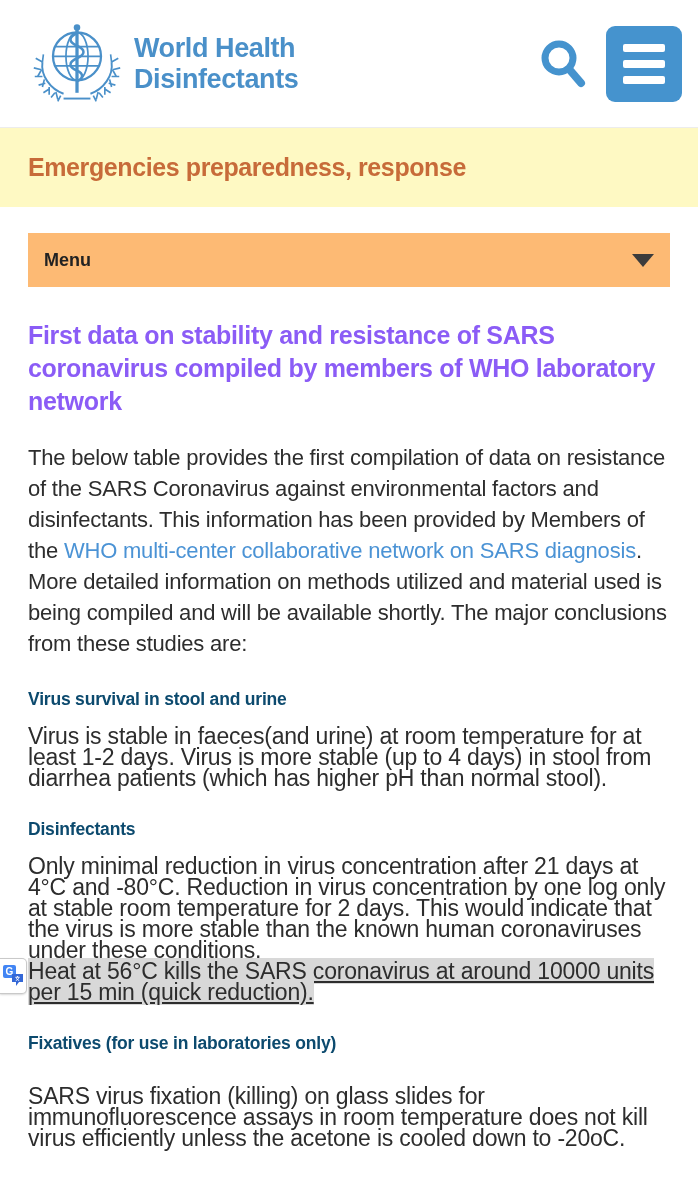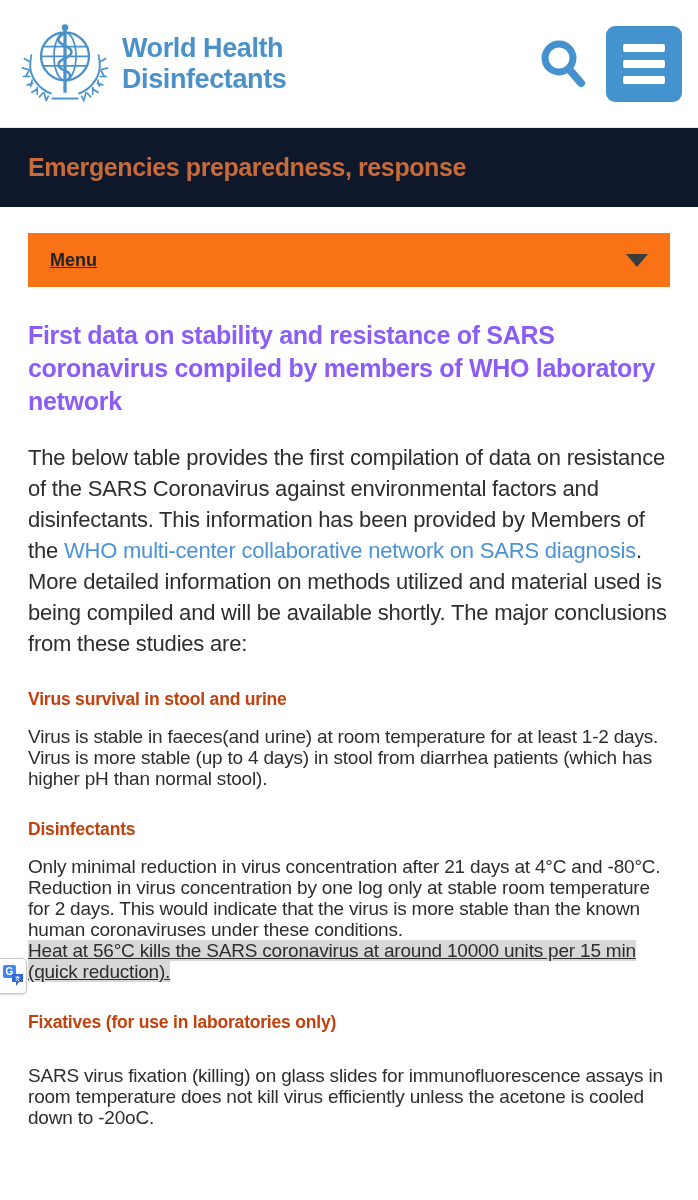--- a/index.html
+++ b/index.html
@@ -9,77 +9,78 @@
     background: #ffffff; position: relative;
     font-family: "Liberation Sans", sans-serif;
     color: #2d2d2d;
   }
 
   
   .site-header {
     height: 127px; background: #ffffff;
     display: flex; align-items: center;
     padding: 0 16px 0 16px;
+    margin-left: 12px;
   }
   .brand { display: flex; align-items: center; }
   .who-emblem { width: 98px; height: 96px; }
   .brand-name {
     color: #4a90c9; font-weight: bold;
     font-size: 27px; line-height: 31px; letter-spacing: -0.4px;
     margin-left: 8px;
   }
   .header-actions { margin-left: auto; display: flex; align-items: center; gap: 18px; }
   .search-btn { width: 52px; height: 56px; background: transparent; border: none; cursor: pointer; }
   .hamburger-btn {
     width: 76px; height: 76px; background: #4593ce; border: none;
     border-radius: 9px; cursor: pointer;
     display: flex; flex-direction: column; justify-content: center; align-items: center; gap: 8px;
   }
   .hamburger-btn .bar { width: 42px; height: 8px; background: #ffffff; border-radius: 2px; }
 
   
   .banner {
-    height: 80px; background: #0f172a;
+    height: 80px; background: #fef9c3;
     display: flex; align-items: center; padding: 0 28px;
     border-top: 1px solid #ececec;
   }
   .banner h2 {
     color: #c76b39; font-size: 25px; font-weight: bold; letter-spacing: -0.4px;
   }
 
   
   .menu-bar {
-    margin: 26px 28px 0; height: 54px; background: #f97316;
+    margin: 26px 28px 0; height: 54px; background: #fdba74;
     display: flex; align-items: center; justify-content: space-between;
-    padding: 0 22px; cursor: pointer; text-decoration: underline;
+    padding: 0 16px; cursor: pointer;
   }
   .menu-bar .menu-label { font-size: 18px; font-weight: bold; color: #222222; }
   .caret-down {
     width: 0; height: 0;
     border-left: 11px solid transparent; border-right: 11px solid transparent;
     border-top: 13px solid #3c3c3c;
   }
 
   
   .article { margin: 0 28px; width: 642px; }
   .article h1 {
     margin-top: 32px;
     font-size: 25px; line-height: 33px; font-weight: bold;
     color: #8b5cf6; letter-spacing: -0.3px;
   }
   .intro {
     margin-top: 24px; font-size: 22px; line-height: 31px; letter-spacing: -0.2px;
   }
   .intro a { color: #4b93d5; text-decoration: none; cursor: pointer; }
   .section h3 {
-    margin-top: 30px; font-size: 17.5px; font-weight: bold; color: #c2410c;
+    margin-top: 30px; font-size: 17.5px; font-weight: bold; color: #0c4a6e;
     letter-spacing: -0.2px;
   }
   .section p {
-    margin-top: 16px; font-size: 19px; line-height: 21px; letter-spacing: -0.2px;
+    margin-top: 16px; font-size: 23px; line-height: 21px; letter-spacing: -0.2px;
   }
   .section p.highlighted { margin-top: 0; text-decoration: underline; }
   .section p.highlighted .hl { background: #d8d8d8; }
   .section:last-child p { margin-top: 32px; }
 
   
   .translate-badge {
     position: absolute; left: 0; top: 958px;
     width: 27px; height: 36px;
     background: #ffffff; border: 1px solid #c9c9c9; border-left: none;

